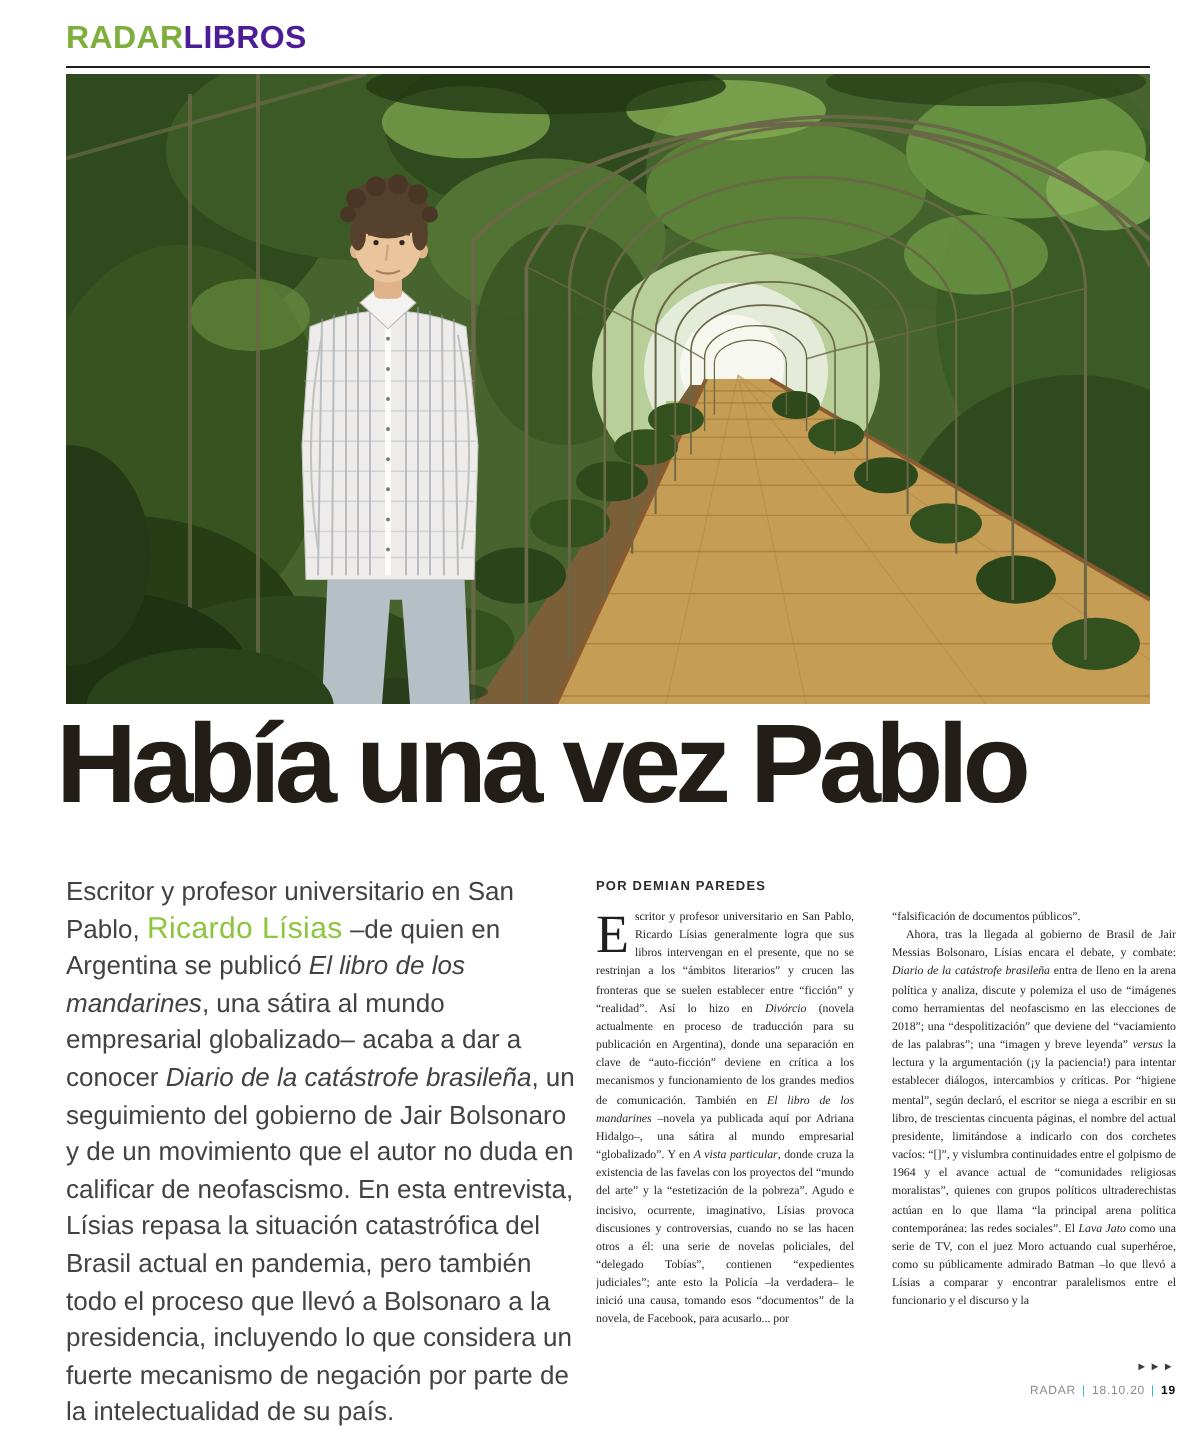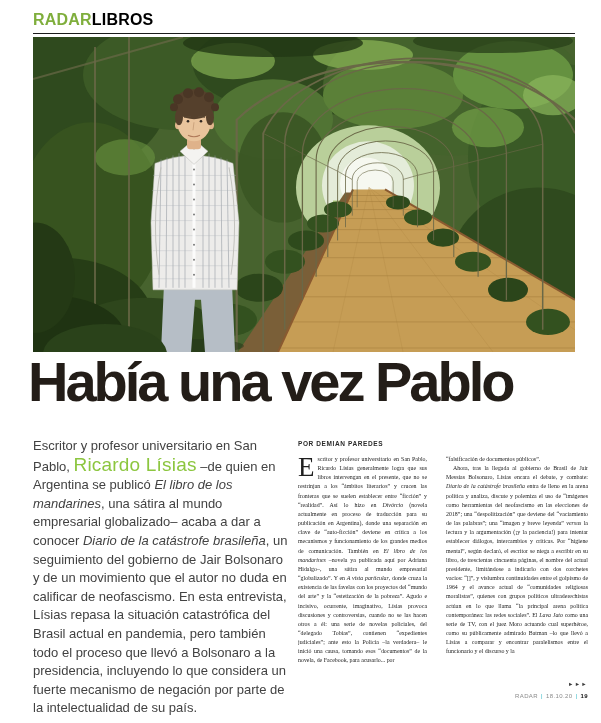--- a/index.html
+++ b/index.html
@@ -1,31 +1,31 @@
 <!DOCTYPE html>
 <html><head>
 <meta charset="utf-8">
 <style>
   html,body{margin:0;padding:0;background:#e8e8e8;}
   .page{position:relative;width:601px;height:723px;background:#ffffff;overflow:hidden;
         font-family:"Liberation Sans",sans-serif;}
   
   .brand{position:absolute;left:33px;top:11px;font-size:16px;font-weight:bold;letter-spacing:.2px;}
   .brand .radar{color:#7fae3c;}
-  .brand .libros{color:#000000;text-align:center;}
+  .brand .libros{color:#4c1d95;text-align:center;}
   .header-rule{position:absolute;left:33px;top:33px;width:542px;height:1px;background:#1c1c1c;}
   
   .photo{position:absolute;left:33px;top:37px;width:542px;height:315px;overflow:hidden;background:#47632e;}
   
   .headline{position:absolute;left:28px;top:352px;width:566px;margin:0;
             font-size:56px;line-height:60px;font-weight:bold;letter-spacing:-3px;color:#231d18;}
   
   .intro{position:absolute;left:33px;top:437px;width:257px;
          font-size:13px;line-height:18.6px;color:#424242;}
-  .intro .name{color:#8cc63f;font-size:19px;letter-spacing:.2px;}
+  .intro .name{color:#8cc63f;font-size:15px;letter-spacing:.2px;}
   .it{font-style:italic;}
   
   .article{position:absolute;left:298px;top:440px;width:290px;}
   .byline{font-size:6.5px;font-weight:bold;letter-spacing:.6px;color:#2b2b2b;margin-bottom:8px;}
   .cols{display:flex;gap:19px;height:232px;overflow:hidden;}
   .col{font-family:"Liberation Serif",serif;font-size:5.9px;line-height:9.15px;
        text-align:justify;color:#232323;}
   .col p{margin:0;}
   .col1{width:129px;}
   .col2{width:142px;}

